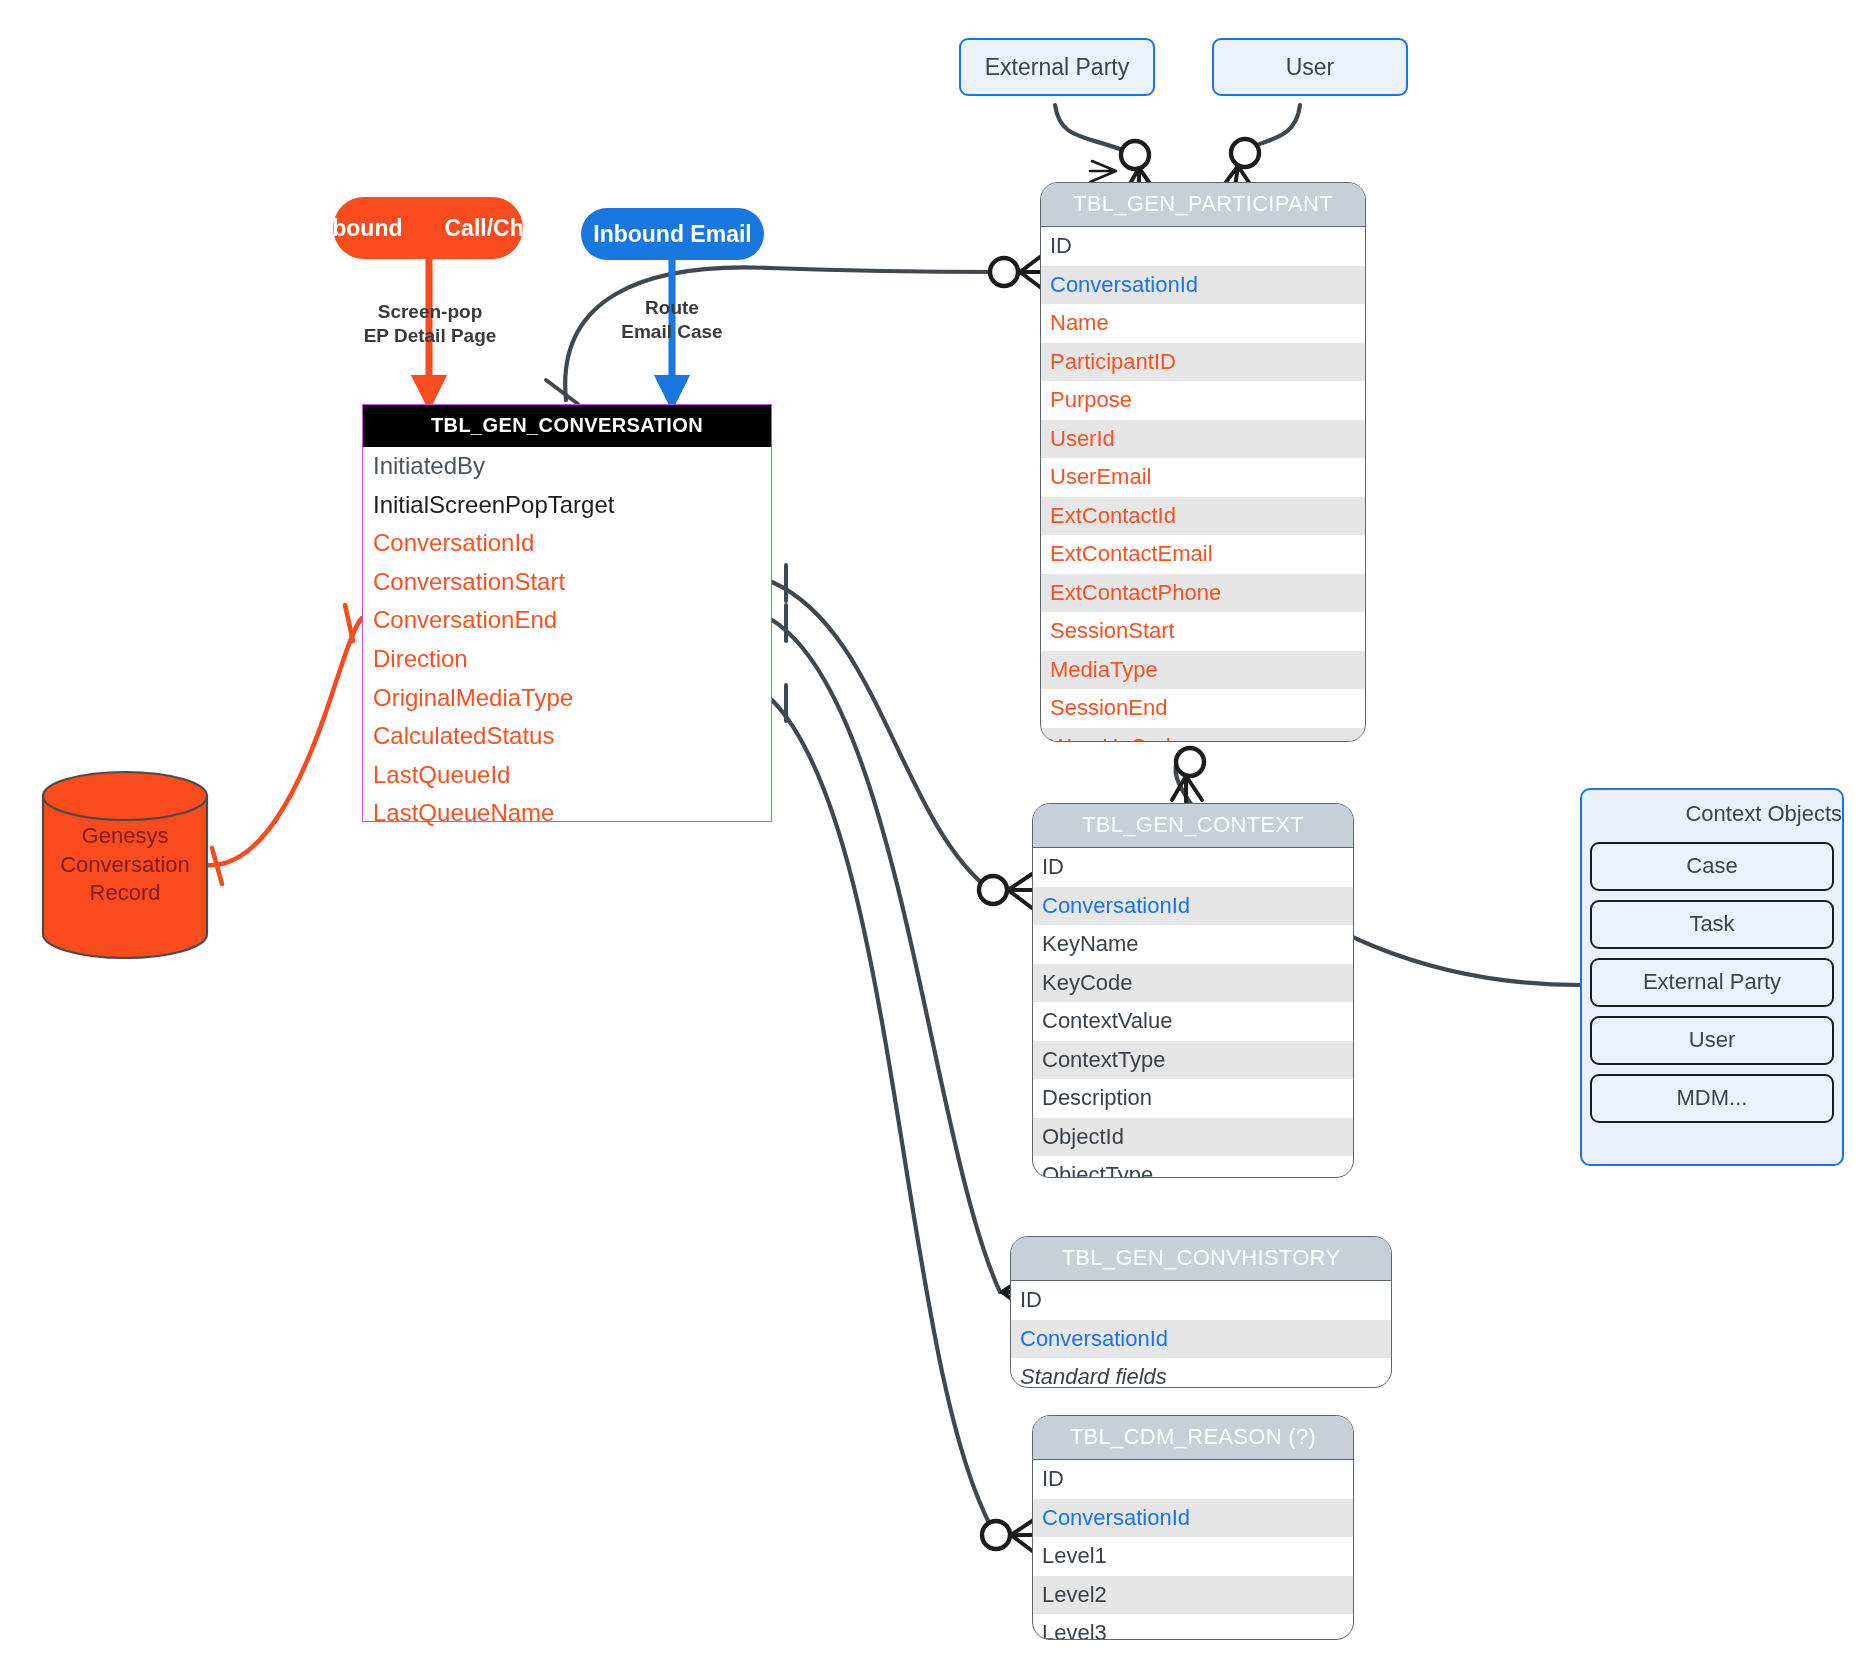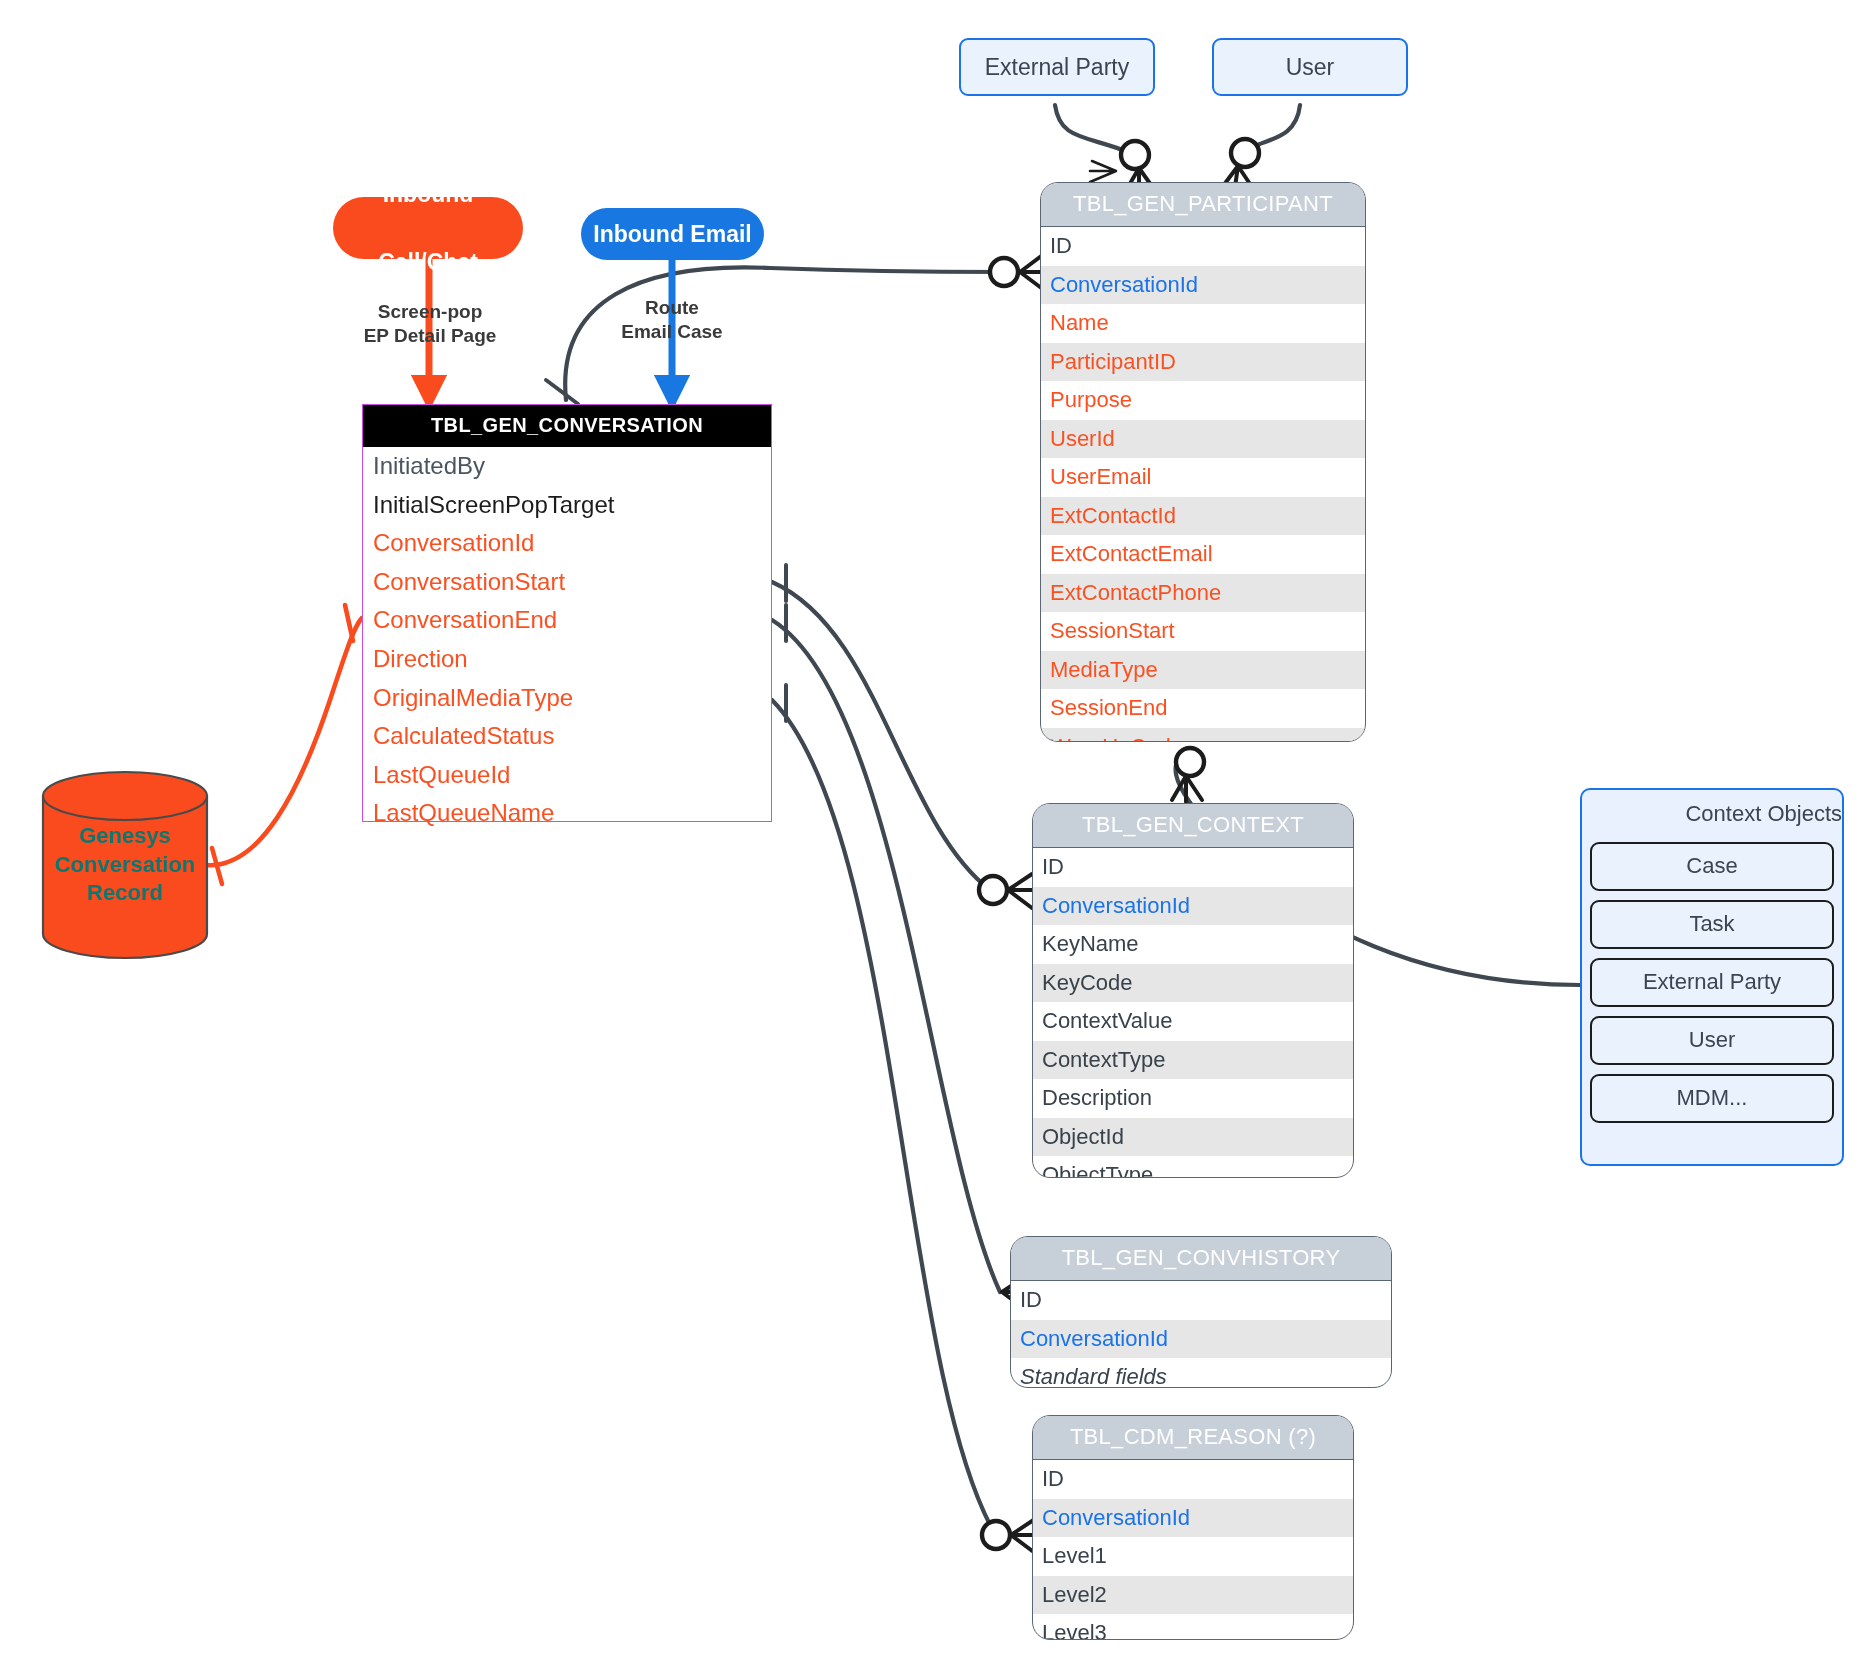--- a/index.html
+++ b/index.html
@@ -45,21 +45,21 @@
   
   #ctxgrp{position:absolute;border:2.6px solid #1a73e8;border-radius:10px;background:#e9f1fe;
           box-sizing:border-box;}
   #ctxgrp .gtitle{text-align:right;font-size:22px;color:#3b4450;padding:11px 0 6px;}
   #ctxgrp .gitem{margin:9px 8px;border:2.4px solid #1c1c1c;border-radius:9px;background:#eaf2fe;
           color:#3b4450;font-size:22px;text-align:center;padding:9px 0 10px;box-sizing:border-box;}
 
   
   #cyl{position:absolute;}
   #cyl .ctext{position:absolute;left:0;right:0;top:50%;transform:translateY(-50%);
-       text-align:center;color:#0f766e;font-weight:bold;font-size:22px;line-height:1.3;}
+       text-align:center;color:#7f1d1d;font-weight:normal;font-size:22px;line-height:1.3;}
 </style>
 </head>
 <body>
 
 <div id="stage">
 
   <svg id="wires" viewBox="0 0 1873 1677" xmlns="http://www.w3.org/2000/svg">
     <defs>
       <marker id="ar-orange" viewBox="0 0 10 10" refX="8" refY="5" markerWidth="5.2" markerHeight="5.2" orient="auto-start-reverse">
         <path d="M0,0 L10,5 L0,10 z" fill="#fa4b1e"></path>
@@ -127,21 +127,21 @@
     <line x1="672" y1="250" x2="672" y2="404" stroke="#1877e0" stroke-width="7" marker-end="url(#ar-blue)"></line>
   </svg>
 
   <div class="bbox" style="left:959px;top:38px;width:196px;height:58px;">
     <span>External Party</span>
   </div>
   <div class="bbox" style="left:1212px;top:38px;width:196px;height:58px;">
     <span>User</span>
   </div>
 
-  <div class="pill orange" style="left:333px;top:197px;width:190px;height:62px;flex-direction:column;gap:42px;">
+  <div class="pill orange" style="left:333px;top:197px;width:190px;height:62px;flex-direction:row;gap:42px;">
     <span>Inbound</span>
     <span>Call/Chat</span>
   </div>
   <div class="pill blue" style="left:581px;top:208px;width:183px;height:52px;">
     <span>Inbound Email</span>
   </div>
 
   <div class="elabel" style="left:330px;top:300px;width:200px;">
     <div>Screen-pop</div>
     <div>EP Detail Page</div>

